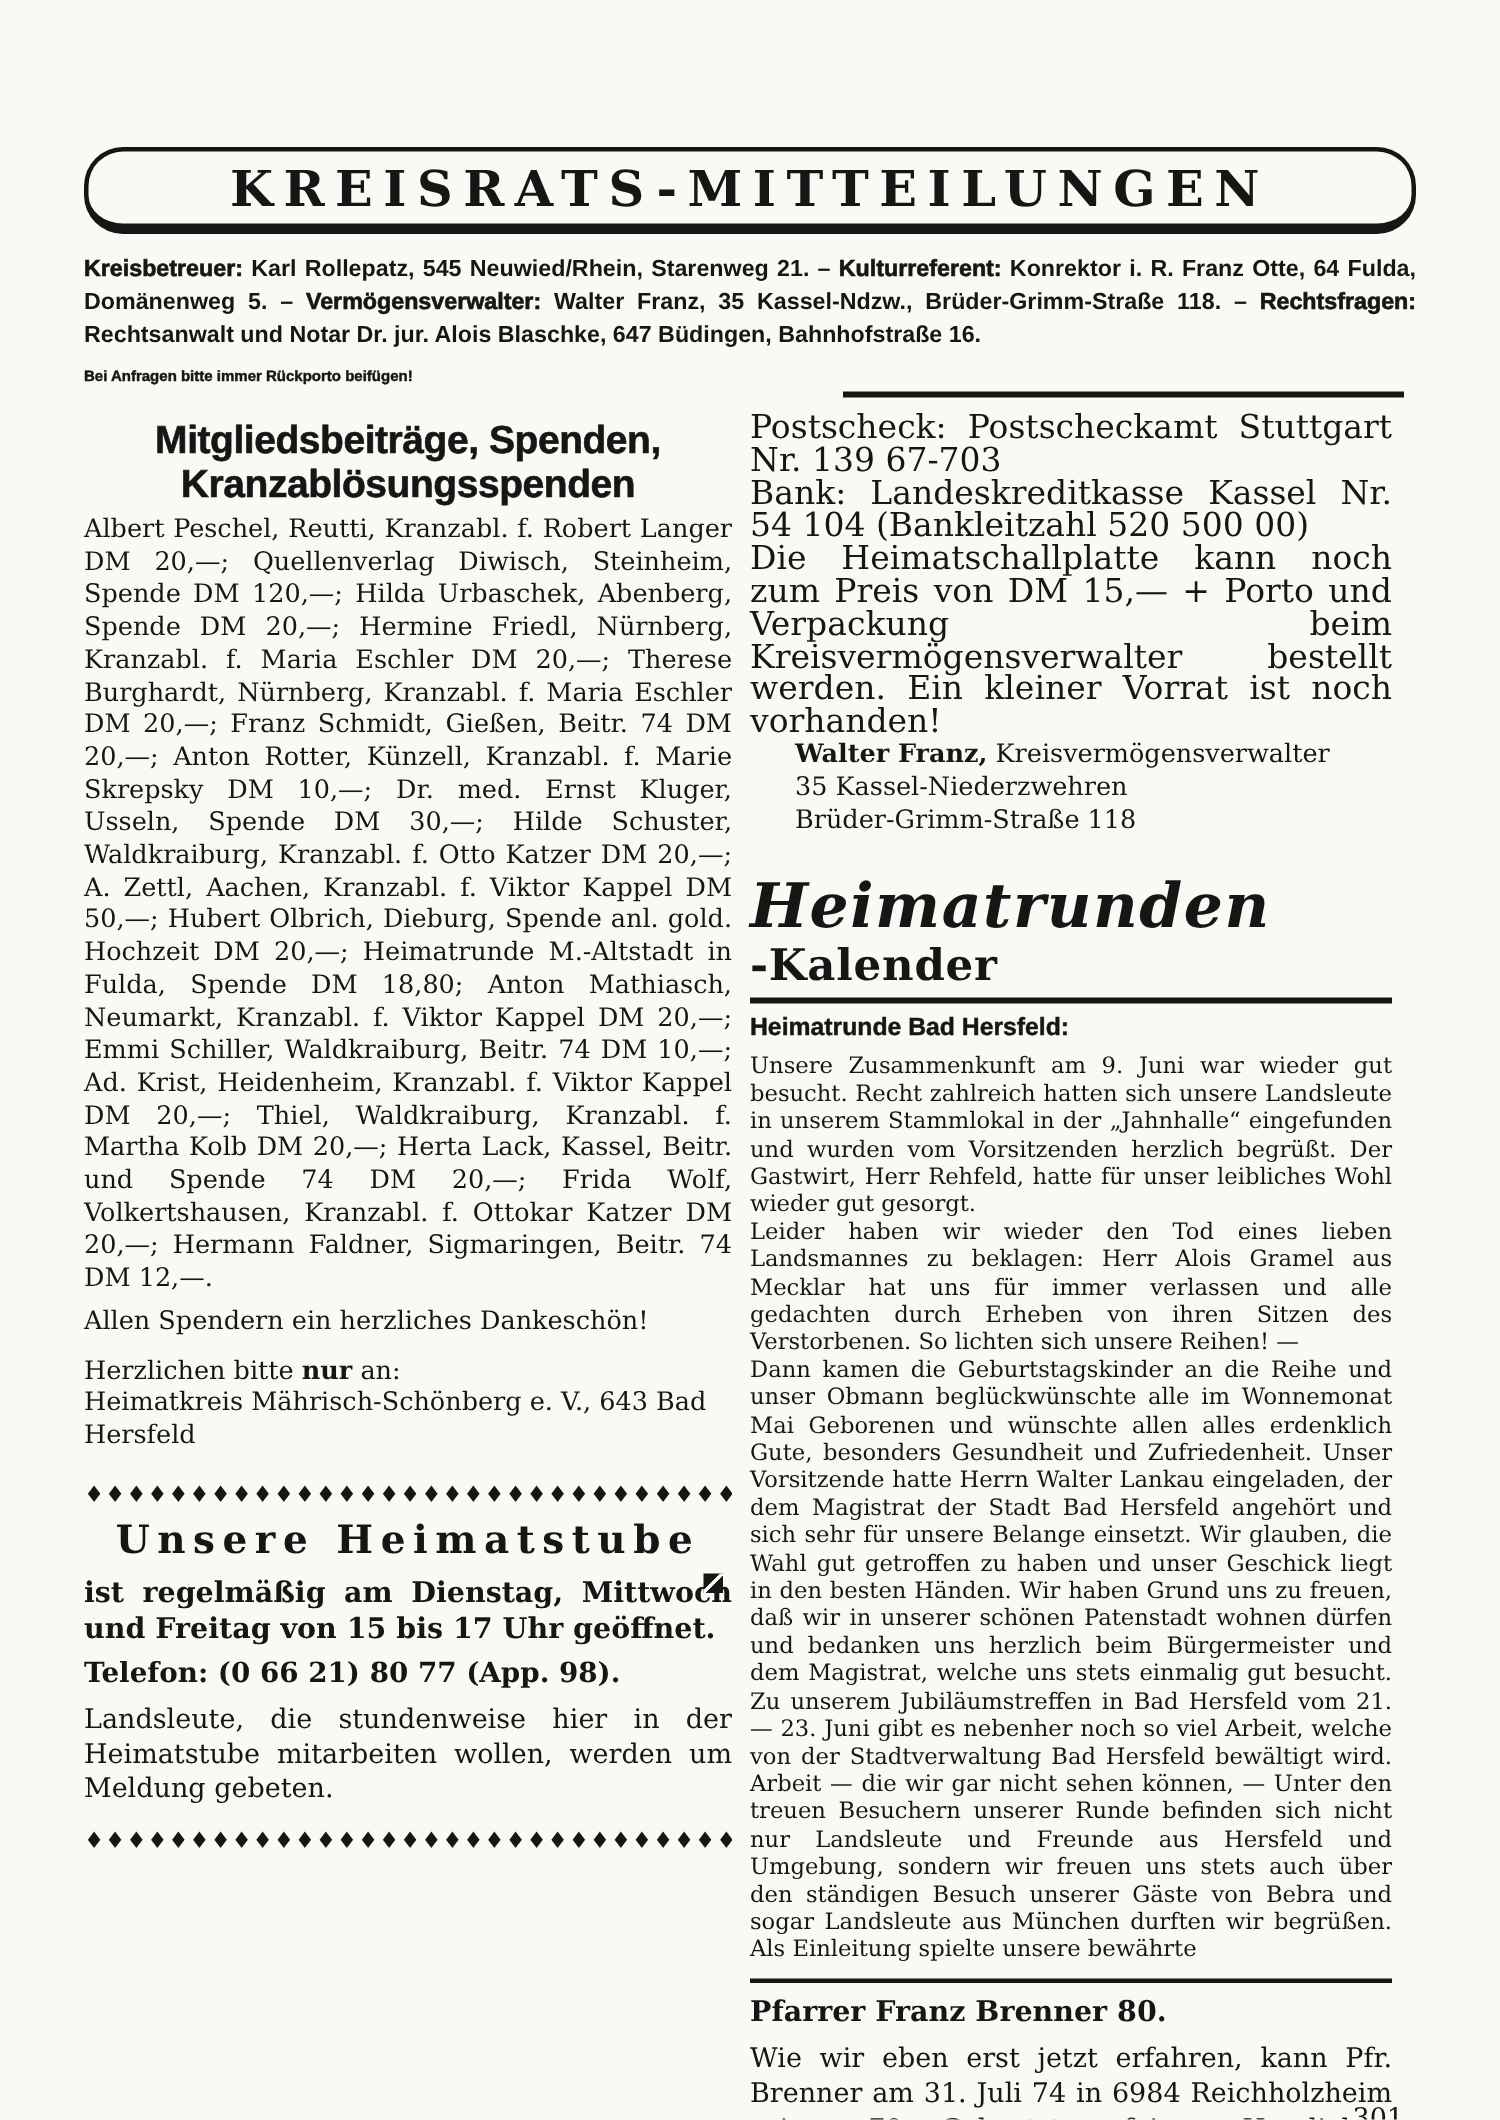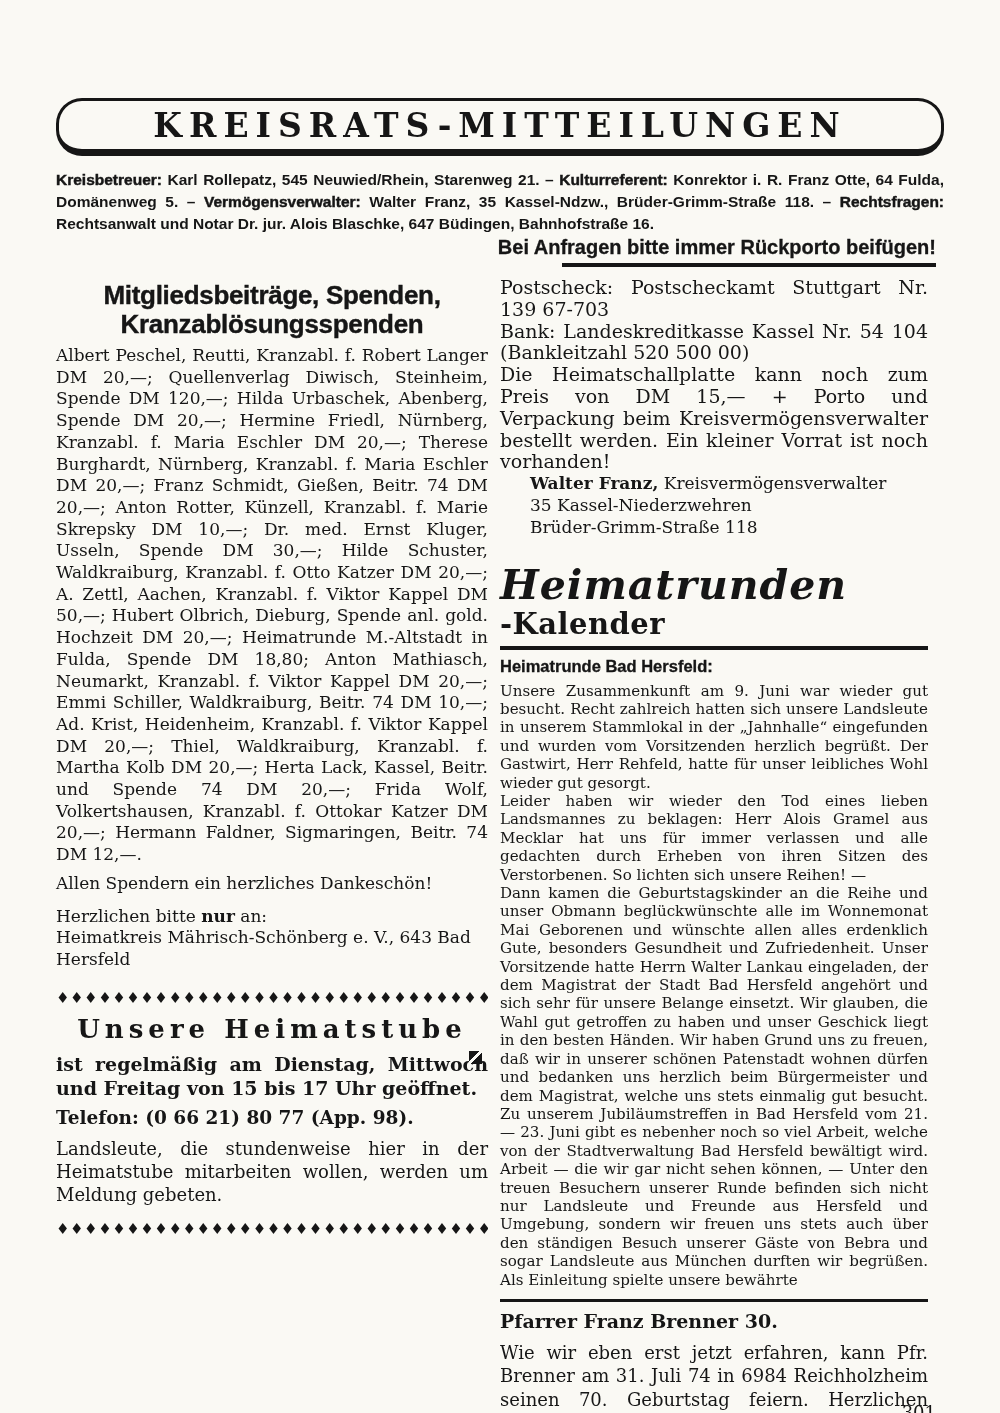--- a/index.html
+++ b/index.html
@@ -32,25 +32,24 @@
   .officers{
     margin:13px 56px 0 56px;
     font-family:"Liberation Sans", sans-serif;
     font-weight:700;
     font-size:15.5px;
     line-height:22px;
     text-align:justify;
   }
   .officers .rb{-webkit-text-stroke:0.45px #161616;}
   .postage-note{
-    margin:1px 64px 0 56px;
+    margin:11px 64px 0 56px;
     font-family:"Liberation Sans", sans-serif;
     font-weight:700;
-    font-size:20px;
-    text-align:right;
+    font-size:10px;
     -webkit-text-stroke:0.3px #161616;
   }
   .note-rule{
     width:374px;height:4px;background:#161616;
     margin:4px 64px 0 auto;
   }
 
   
   .columns{display:flex;gap:12px;margin:10px 56px 0 56px;}
   .col-left{width:432px;flex:none;}
@@ -92,21 +91,21 @@
   .stamp-icon{
     position:absolute;right:6px;top:4px;
     width:13px;height:13px;background:#161616;display:inline-block;
     background-image:linear-gradient(135deg, transparent 42%, #faf9f4 42%, #faf9f4 54%, transparent 54%);
   }
   .hours{font-weight:700;font-size:19px;line-height:24px;text-align:justify;margin:0;}
   .phone{font-weight:700;font-size:18.5px;margin:7px 0 0 0;}
   .volunteer{font-size:18px;line-height:23px;text-align:justify;margin:9px 0 0 0;}
 
   
-  .acct p{font-size:19px;line-height:21.8px;text-align:justify;margin:0;}
+  .acct p{font-size:22px;line-height:21.8px;text-align:justify;margin:0;}
   .signature{margin:0 0 0 30px;}
   .signature p{font-size:17px;line-height:21.8px;margin:0;text-align:left;}
   .signature .rb{font-weight:700;}
 
   .kalender-heading{display:flex;align-items:baseline;margin:24px 0 0 0;flex-direction:column;}
   .kalender-script{
     font-style:italic;font-weight:700;font-size:41px;line-height:44px;
     letter-spacing:1px;
   }
   .kalender-rest{font-weight:700;font-size:29px;letter-spacing:0.5px;}
@@ -202,21 +201,21 @@
       <div class="runde-head">Heimatrunde Bad Hersfeld:</div>
 
       <div class="runde-paras">
           <p>Unsere Zusammenkunft am 9. Juni war wieder gut besucht. Recht zahlreich hatten sich unsere Landsleute in unserem Stammlokal in der „Jahnhalle“ eingefunden und wurden vom Vorsitzenden herzlich begrüßt. Der Gastwirt, Herr Rehfeld, hatte für unser leibliches Wohl wieder gut gesorgt.</p>
           <p>Leider haben wir wieder den Tod eines lieben Landsmannes zu beklagen: Herr Alois Gramel aus Mecklar hat uns für immer verlassen und alle gedachten durch Erheben von ihren Sitzen des Verstorbenen. So lichten sich unsere Reihen! —</p>
           <p>Dann kamen die Geburtstagskinder an die Reihe und unser Obmann beglückwünschte alle im Wonnemonat Mai Geborenen und wünschte allen alles erdenklich Gute, besonders Gesundheit und Zufriedenheit. Unser Vorsitzende hatte Herrn Walter Lankau eingeladen, der dem Magistrat der Stadt Bad Hersfeld angehört und sich sehr für unsere Belange einsetzt. Wir glauben, die Wahl gut getroffen zu haben und unser Geschick liegt in den besten Händen. Wir haben Grund uns zu freuen, daß wir in unserer schönen Patenstadt wohnen dürfen und bedanken uns herzlich beim Bürgermeister und dem Magistrat, welche uns stets einmalig gut besucht. Zu unserem Jubiläumstreffen in Bad Hersfeld vom 21. — 23. Juni gibt es nebenher noch so viel Arbeit, welche von der Stadtverwaltung Bad Hersfeld bewältigt wird. Arbeit — die wir gar nicht sehen können, — Unter den treuen Besuchern unserer Runde befinden sich nicht nur Landsleute und Freunde aus Hersfeld und Umgebung, sondern wir freuen uns stets auch über den ständigen Besuch unserer Gäste von Bebra und sogar Landsleute aus München durften wir begrüßen. Als Einleitung spielte unsere bewährte</p>
         </div>
 
       <div class="col-rule thin-rule"></div>
 
-      <div class="brenner-head">Pfarrer Franz Brenner 30.</div>
+      <div class="brenner-head">Pfarrer Franz Brenner 80.</div>
       <p class="brenner-body">Wie wir eben erst jetzt erfahren, kann Pfr. Brenner am 31. Juli 74 in 6984 Reichholzheim seinen 70. Geburtstag feiern. Herzlichen Glückwunsch!</p>
 
     </div>
   </div>
 
   <div class="page-number">301</div>
 
 </div>
 
 </body></html>

